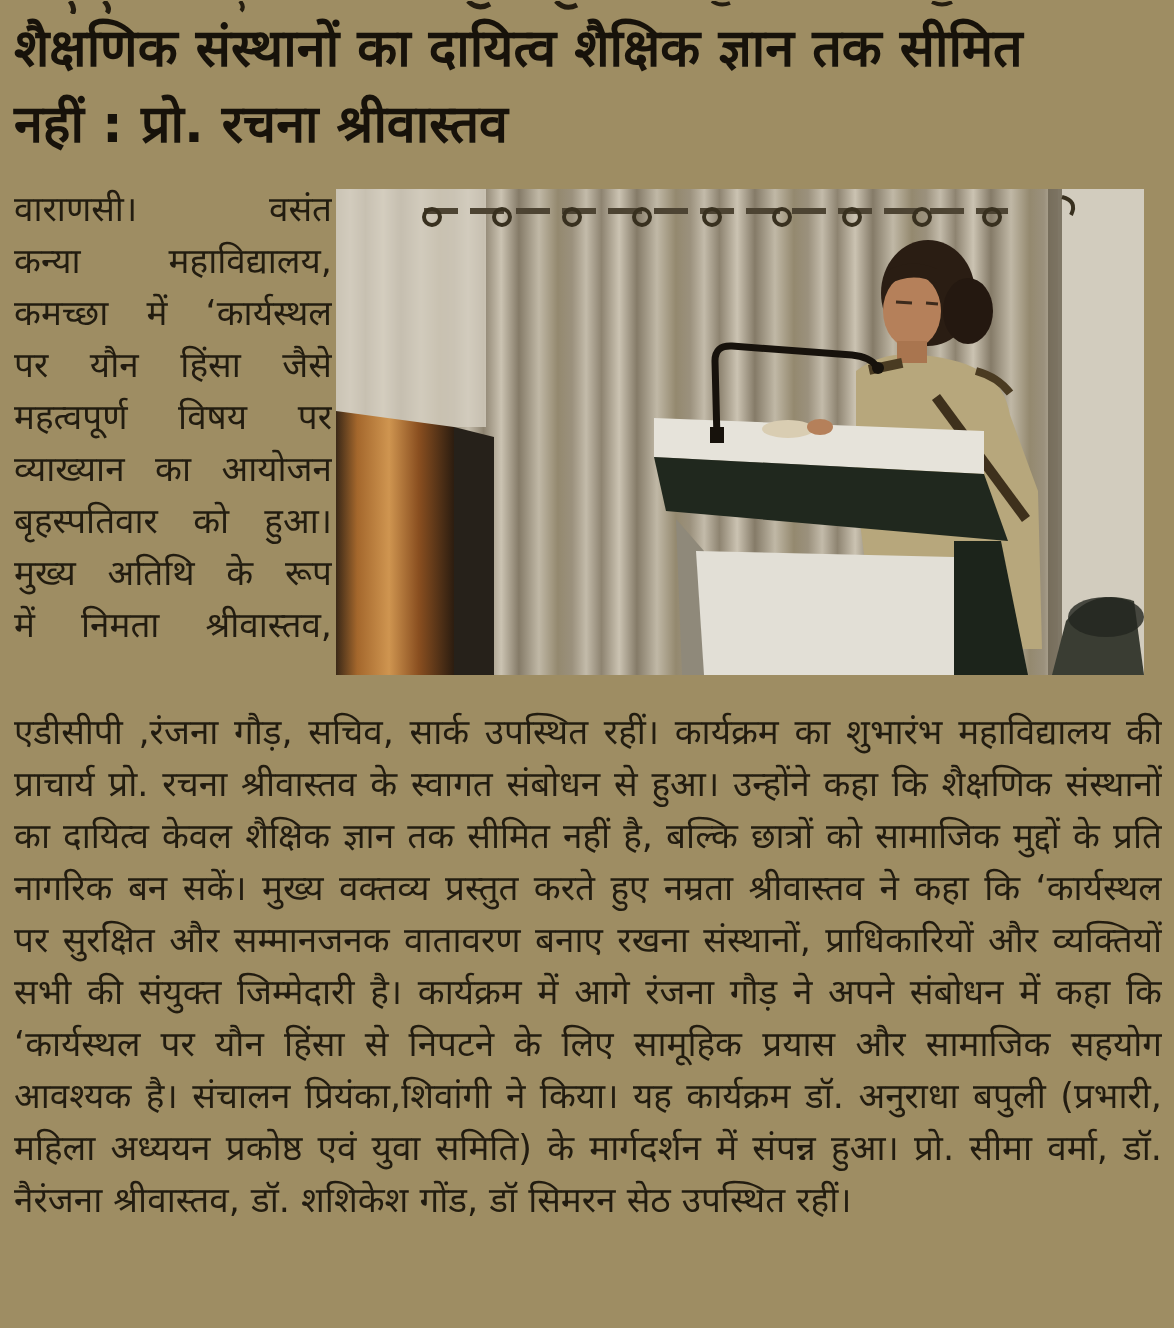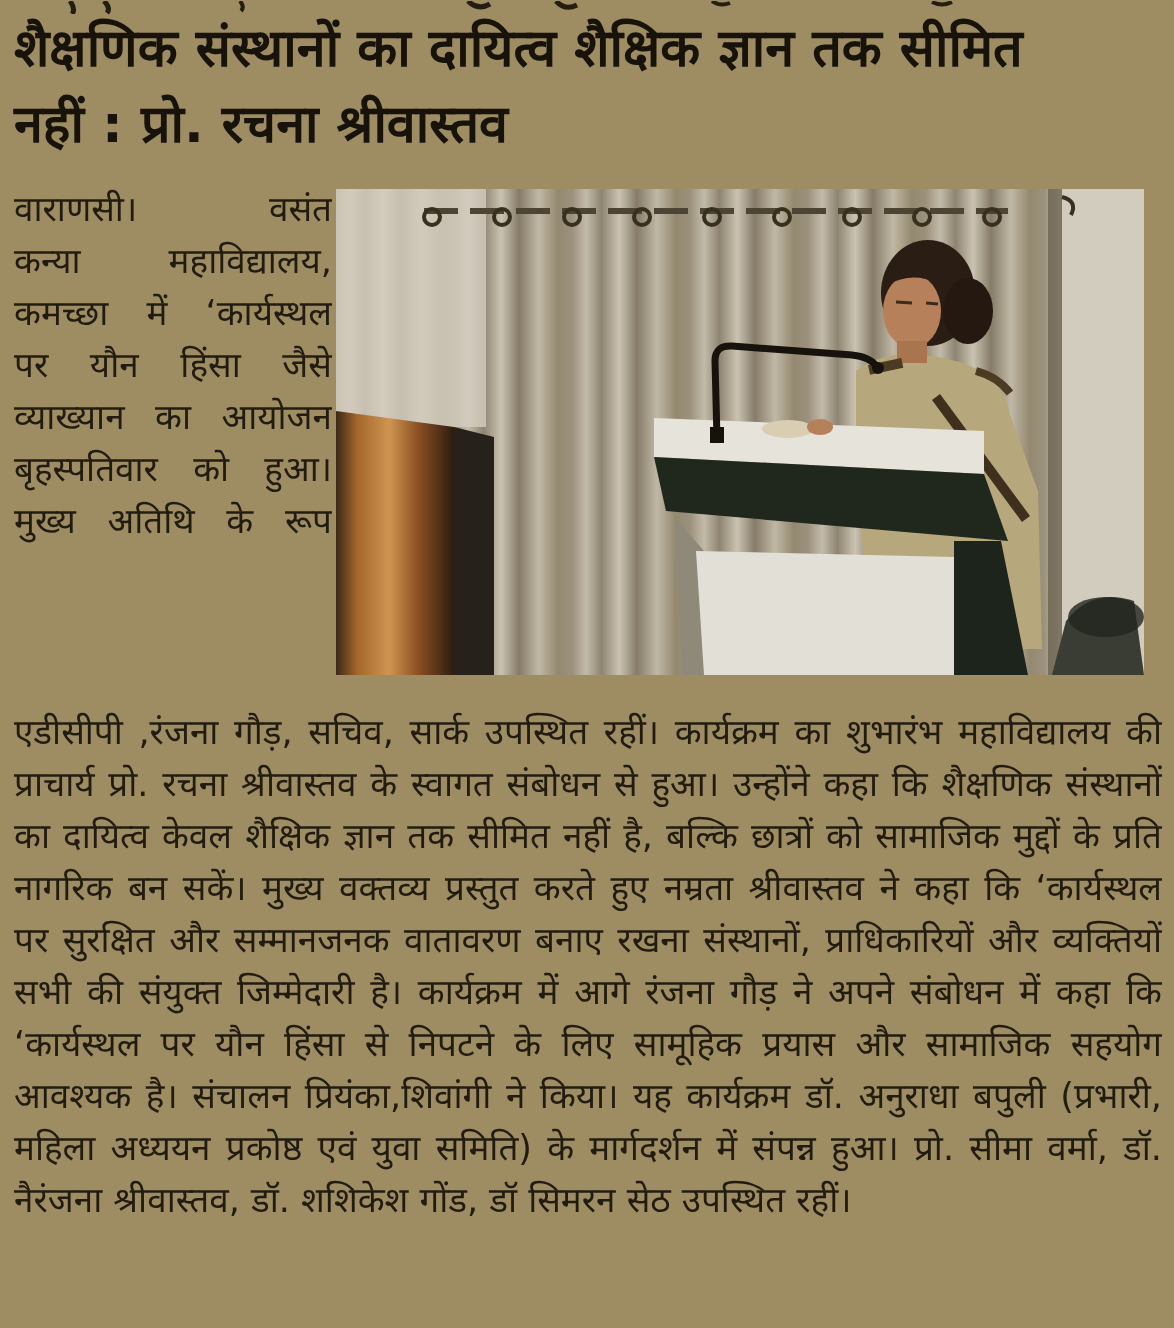--- a/index.html
+++ b/index.html
@@ -100,23 +100,25 @@
   </div>
 
   <div class="left-col">
     <div class="l-line flexline">
       <b>वाराणसी।</b>
       <span>वसंत</span>
     </div>
     <div class="l-line">कन्या महाविद्यालय,</div>
     <div class="l-line">कमच्छा में ‘कार्यस्थल</div>
     <div class="l-line">पर यौन हिंसा जैसे</div>
+    <div class="l-line">महत्वपूर्ण विषय पर</div>
     <div class="l-line">व्याख्यान का आयोजन</div>
     <div class="l-line">बृहस्पतिवार को हुआ।</div>
     <div class="l-line">मुख्य अतिथि के रूप</div>
+    <div class="l-line">में निमता श्रीवास्तव,</div>
   </div>
 
   <div class="photo">
     <svg width="808" height="486" viewBox="0 0 808 486">
       <defs>
         <linearGradient id="pleatGrad" x1="0" y1="0" x2="1" y2="0">
           <stop offset="0" stop-color="#9b917d"></stop>
           <stop offset="0.12" stop-color="#c3bbaa"></stop>
           <stop offset="0.25" stop-color="#8e8471"></stop>
           <stop offset="0.40" stop-color="#cbc3b2"></stop>

